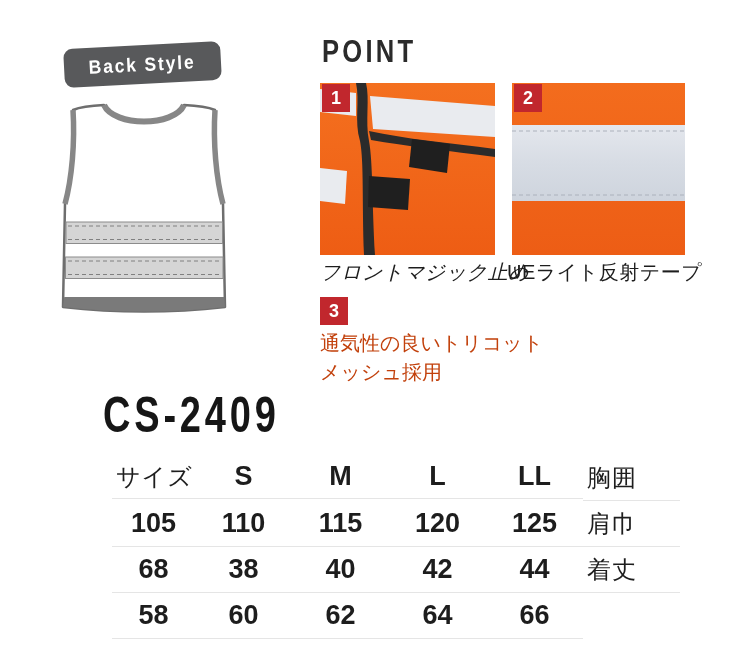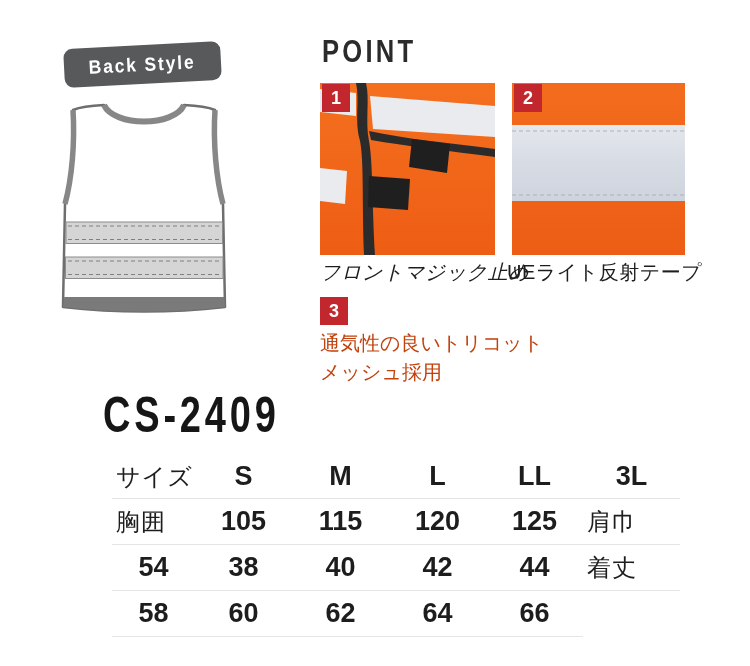--- a/index.html
+++ b/index.html
@@ -176,28 +176,28 @@
   </div>
 
   <div class="product-code">CS-2409</div>
 
   <div class="size-table">
       <div class="cell label header">サイズ</div>
       <div class="cell value header">S</div>
       <div class="cell value header">M</div>
       <div class="cell value header">L</div>
       <div class="cell value header">LL</div>
-      <div class="cell value header">3L</div>
       <div class="cell label">胸囲</div>
       <div class="cell value">105</div>
+      <div class="cell value">110</div>
       <div class="cell value">115</div>
       <div class="cell value">120</div>
       <div class="cell value">125</div>
       <div class="cell label">肩巾</div>
-      <div class="cell value">54</div>
+      <div class="cell value">68</div>
       <div class="cell value">38</div>
       <div class="cell value">40</div>
       <div class="cell value">42</div>
       <div class="cell value">44</div>
       <div class="cell label">着丈</div>
       <div class="cell value">58</div>
       <div class="cell value">60</div>
       <div class="cell value">62</div>
       <div class="cell value">64</div>
       <div class="cell value">66</div>

